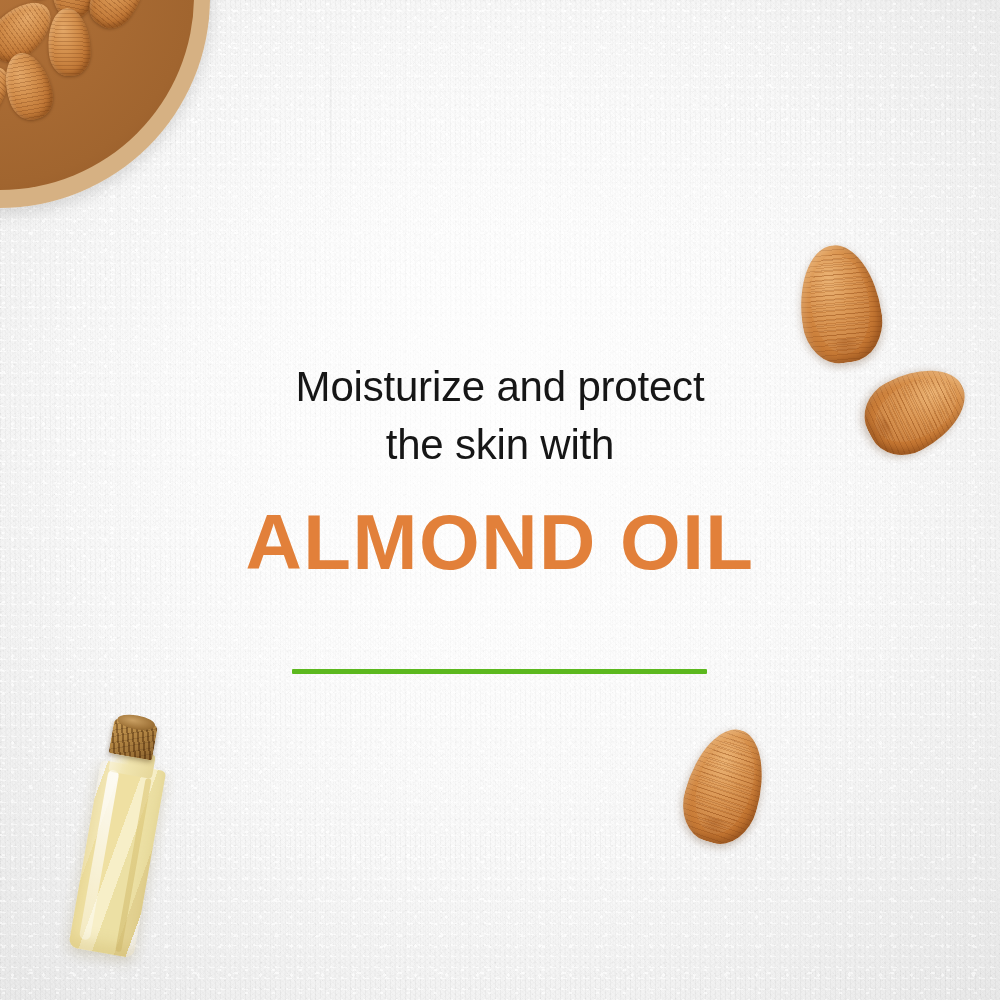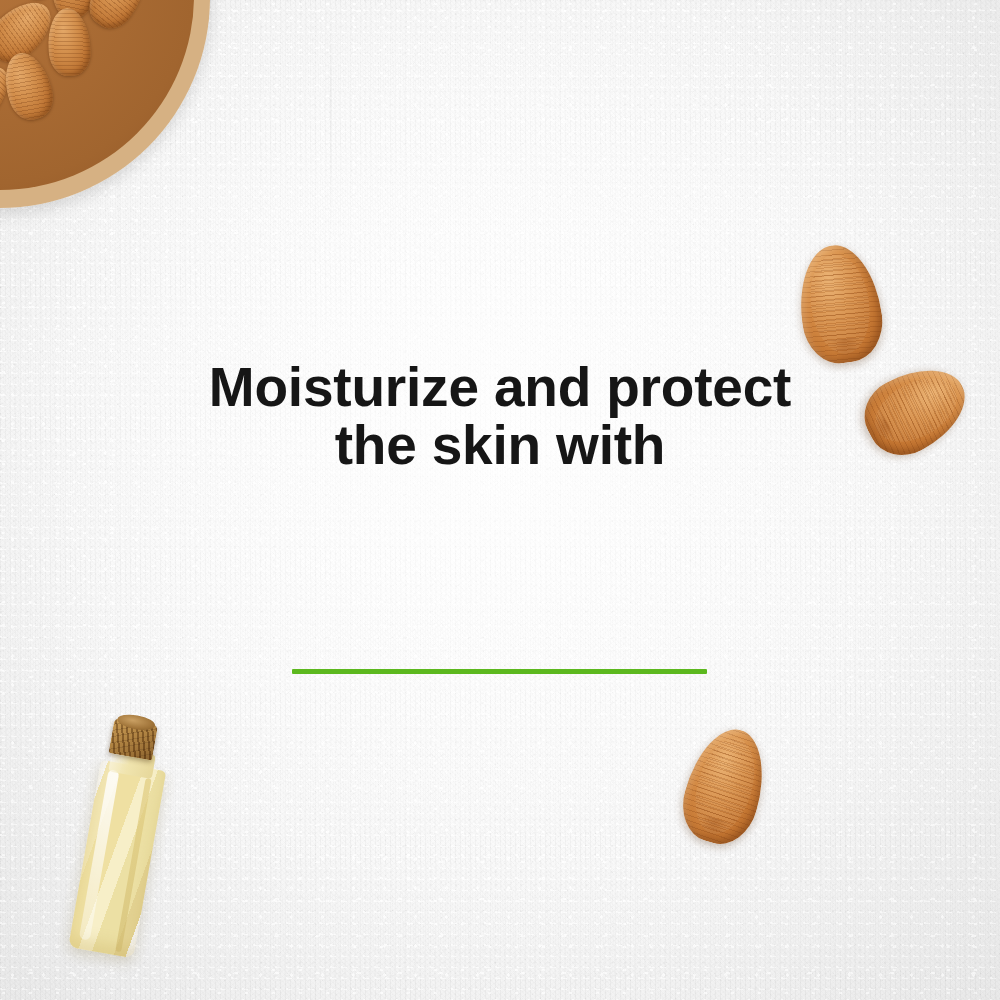--- a/index.html
+++ b/index.html
@@ -155,23 +155,23 @@
 
   
   .copy{
     position:absolute;
     left:0;right:0;
     top:358px;
     text-align:center;
   }
   .headline{
     color:#161616;
-    font-size:55px;
+    font-size:42px;
     line-height:58px;
-    font-weight:700;
+    font-weight:400;
     letter-spacing:-.2px;
     white-space:pre-line;
   }
   .brandline{
     margin-top:28px;
     color:#e2803a;
     font-size:78px;
     line-height:80px;
     font-weight:700;
     letter-spacing:1.5px;
@@ -234,17 +234,18 @@
     <div class="vial-shine"></div>
     <div class="vial-edge"></div>
     <div class="vial-neck"></div>
     <div class="vial-cork"></div>
     <div class="vial-cork-top"></div>
   </div>
 
   <div class="copy">
     <div class="headline">Moisturize and protect
 the skin with</div>
+    <div class="brandline">ALMOND OIL</div>
   </div>
 
   <div class="rule"></div>
 
 </div>
 
 </body></html>

